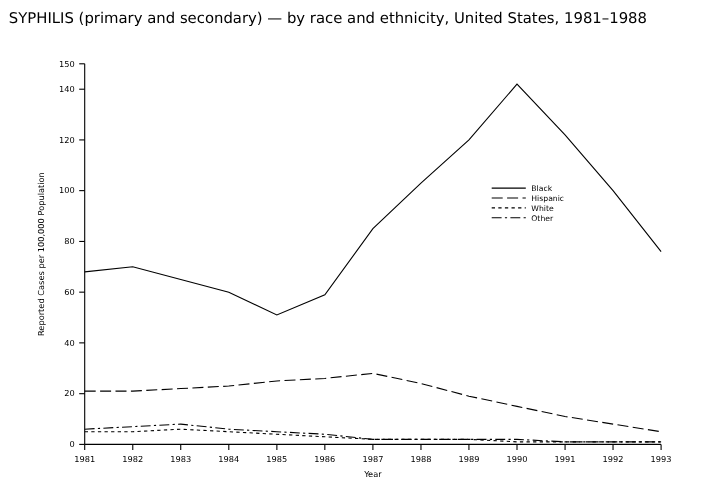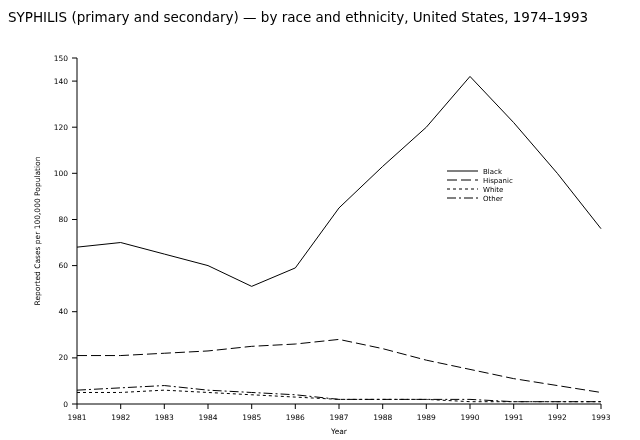--- a/index.html
+++ b/index.html
@@ -41,21 +41,21 @@
   .legendlabel { font-size: 7px; }
   .series-line {
     fill: none;
     stroke: #000000;
     stroke-width: 1;
   }
 </style>
 </head>
 <body>
 
-<div id="title">SYPHILIS (primary and secondary) — by race and ethnicity, United States, 1974–1993</div>
+<div id="title">SYPHILIS (primary and secondary) — by race and ethnicity, United States, 1981–1988</div>
 
 <div id="chart-area">
   <svg width="640" height="440" viewBox="0 0 640 440">
 
     <g>
       <line x1="77" y1="58" x2="77" y2="404" stroke="#000" stroke-width="1"></line>
       <line x1="77" y1="404" x2="601" y2="404" stroke="#000" stroke-width="1"></line>
     </g>
 
     <g>

